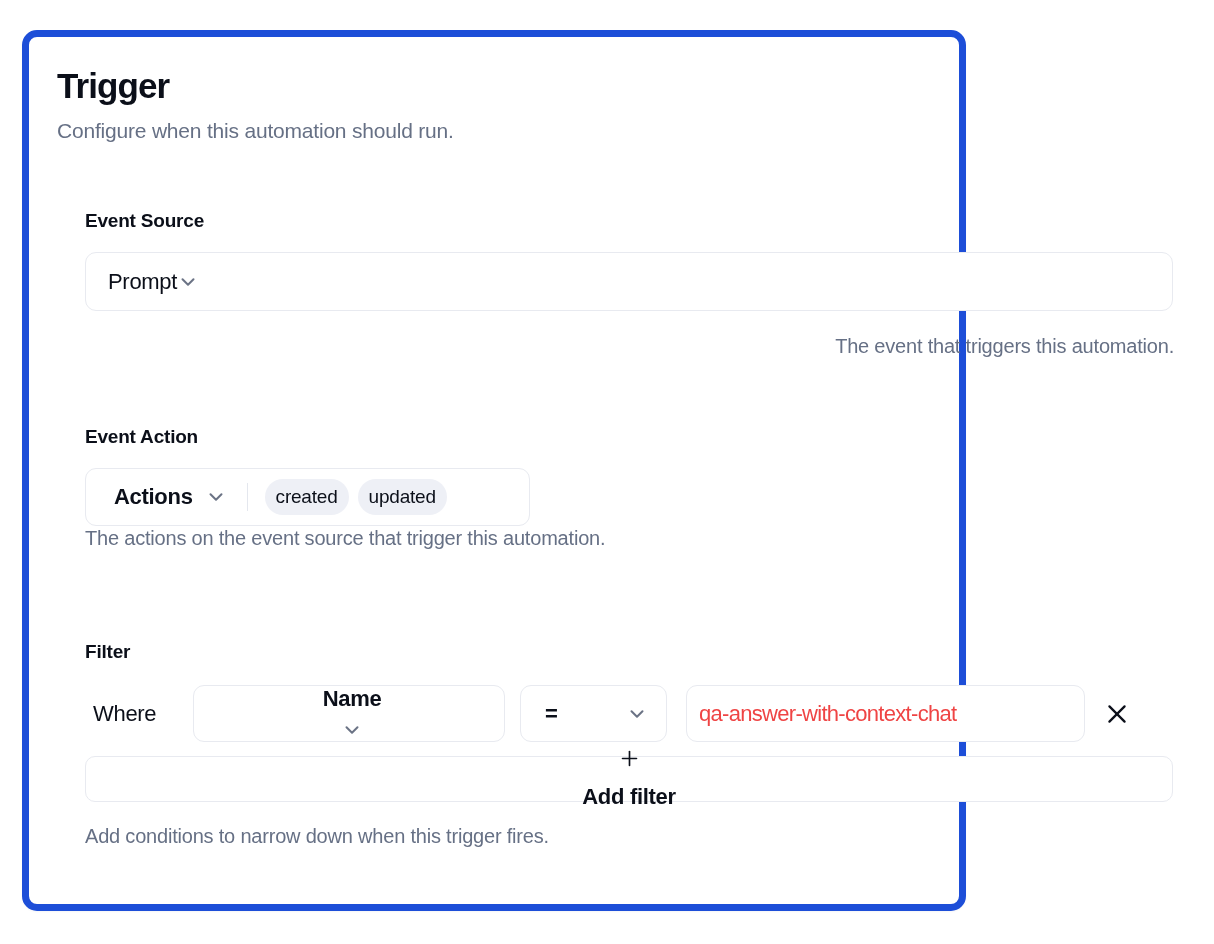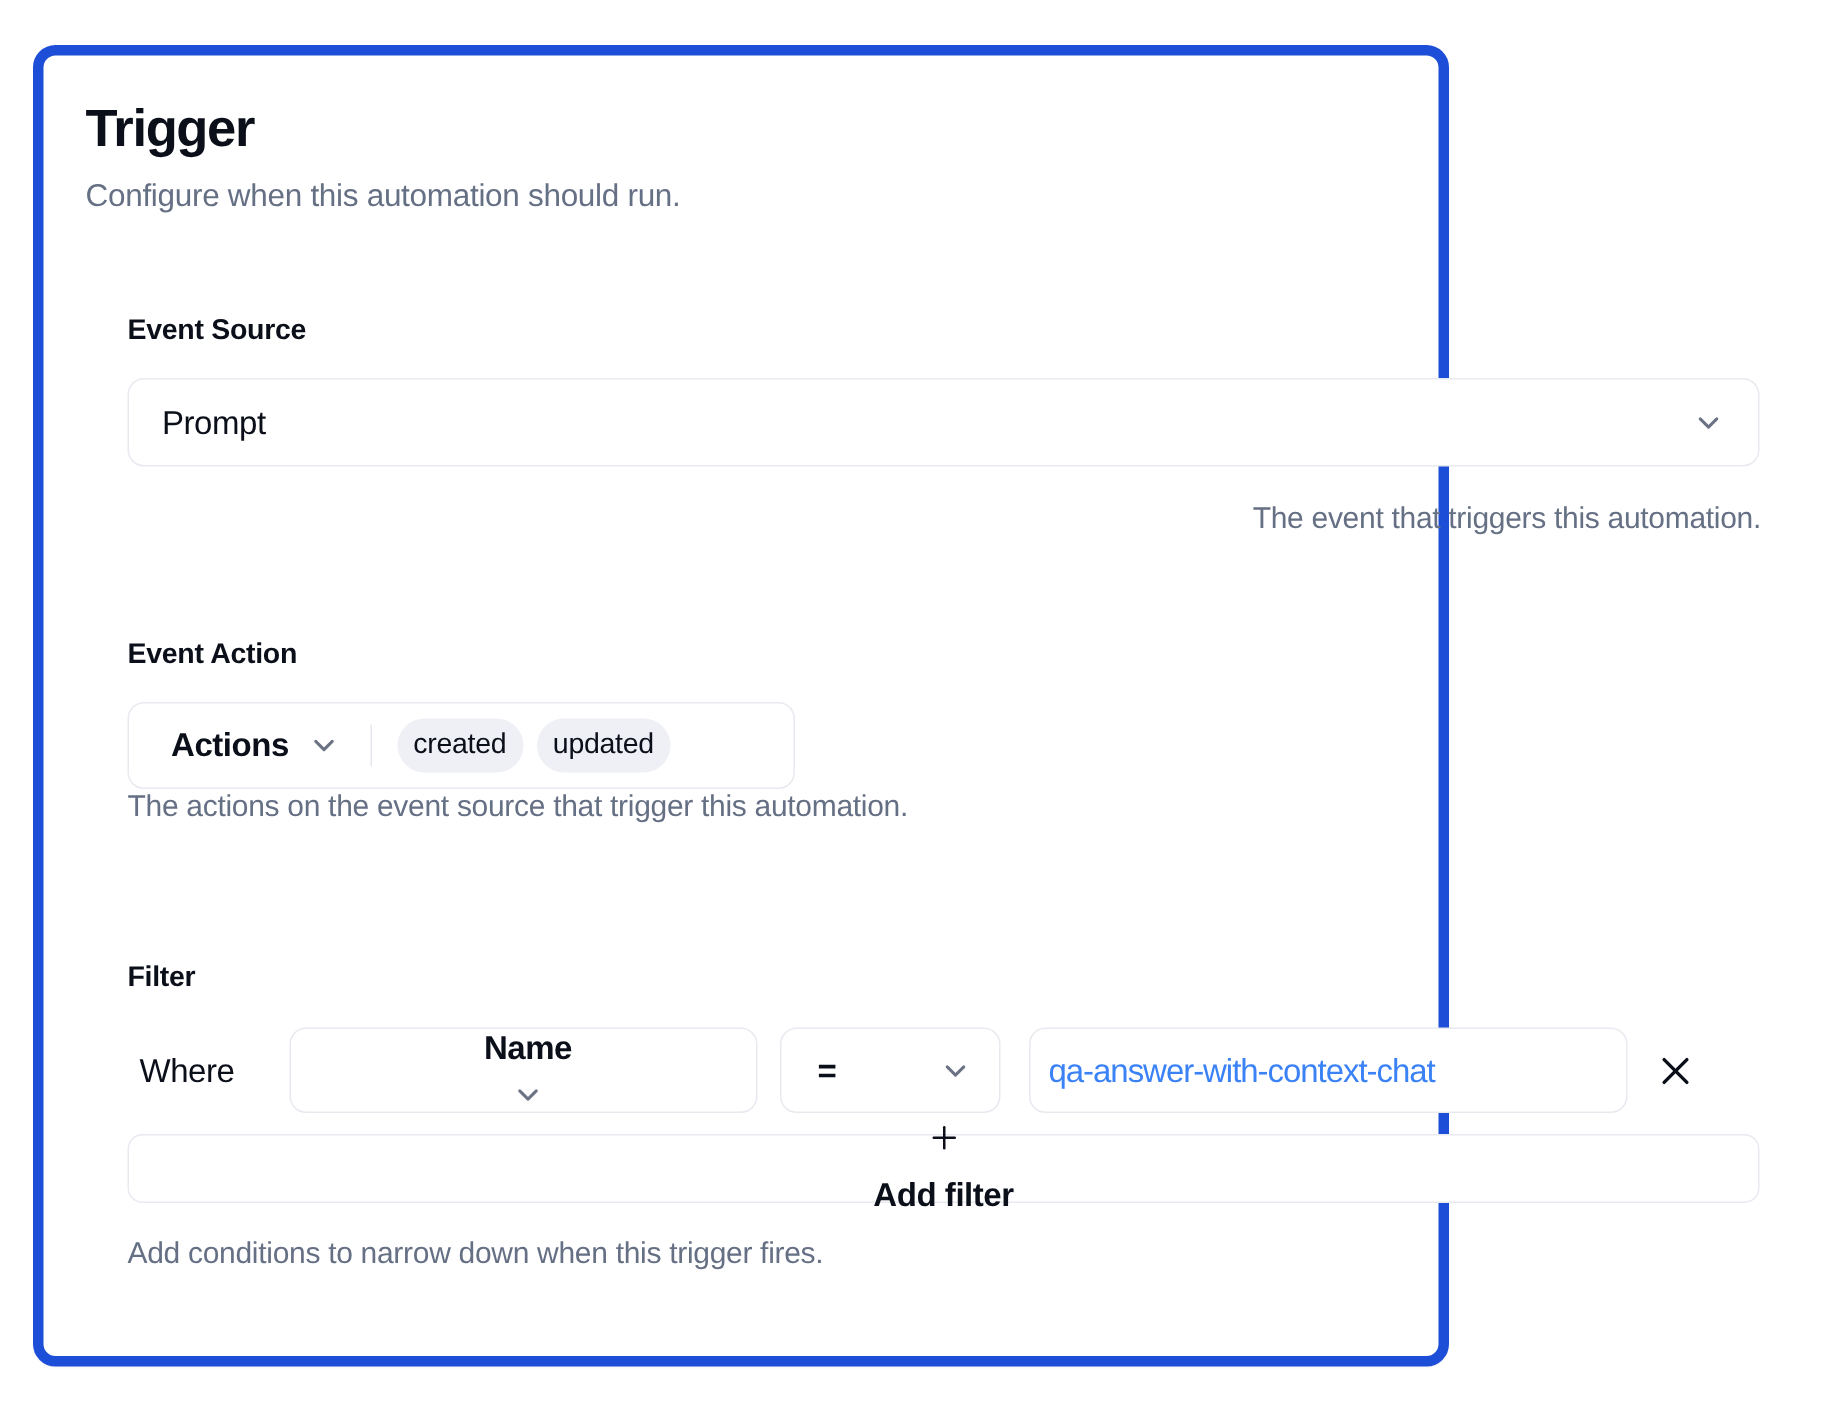--- a/index.html
+++ b/index.html
@@ -72,21 +72,21 @@
   .block-event-source .field-label { display: block; }
   .select-box {
     margin-top: 20px;
     height: 59px;
     width: 1088px;
     border: 1px solid #e8eaf0;
     border-radius: 11px;
     background: #ffffff;
     display: flex;
     align-items: center;
-    justify-content: space-between;
+    justify-content: flex-start;
     padding: 0 22px 0 22px;
     cursor: pointer;
   }
   .select-value {
     font-size: 22px;
     color: #0b0f19;
     letter-spacing: -0.3px;
   }
   .chev {
     display: inline-block;
@@ -188,21 +188,21 @@
     padding: 0 12px;
     margin-right: 12px;
   }
   .fvalue input {
     width: 100%;
     border: 0;
     outline: 0;
     background: transparent;
     font-family: "Liberation Sans", sans-serif;
     font-size: 22px;
-    color: #3b82f6;
+    color: #ef4444;
     letter-spacing: -0.7px;
     padding: 0;
   }
   .remove-btn {
     width: 40px;
     height: 40px;
     display: flex;
     align-items: center;
     justify-content: center;
     border: 0;

